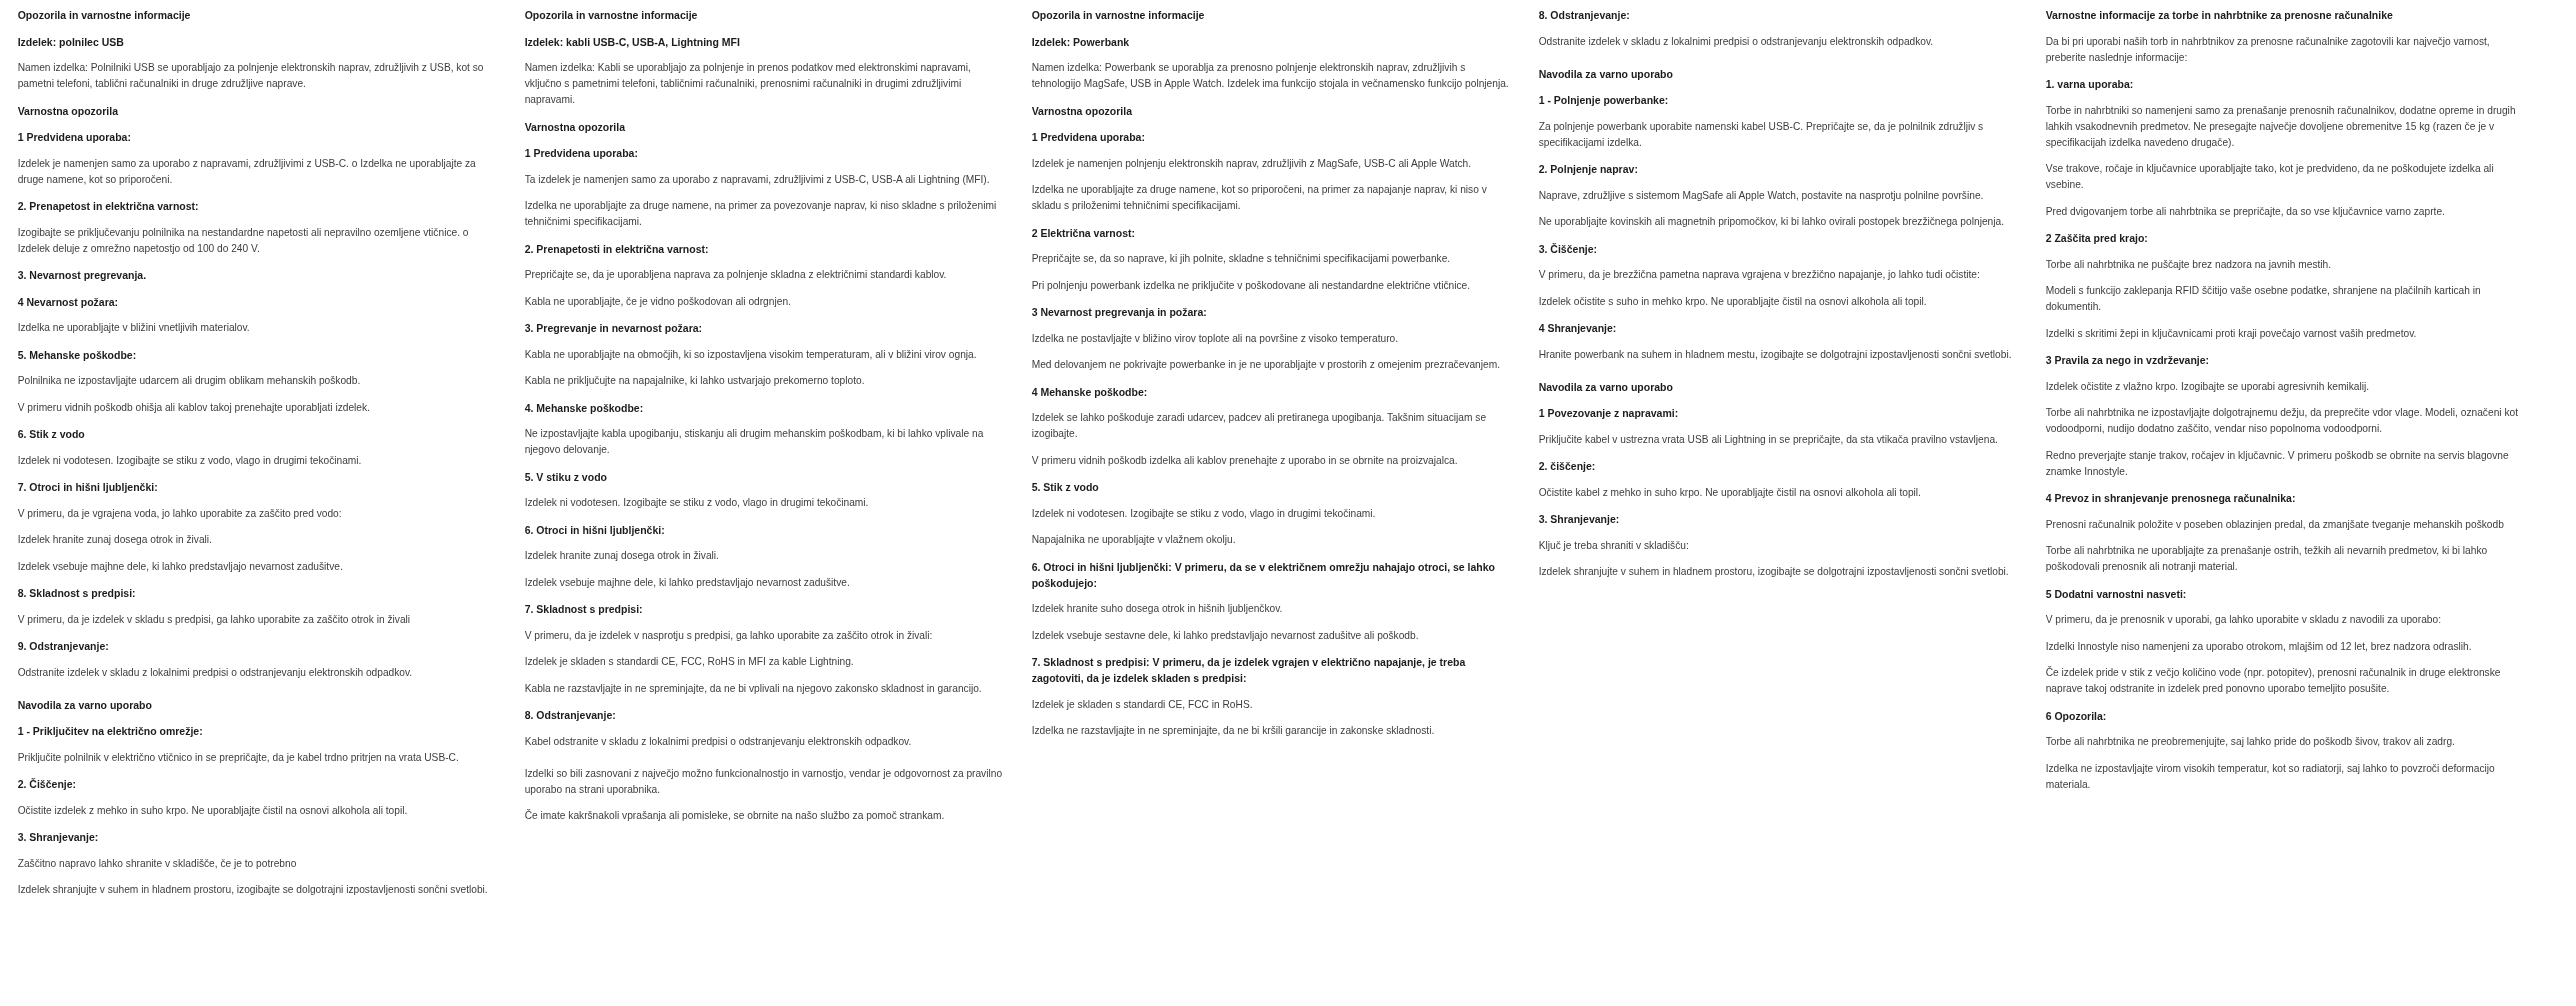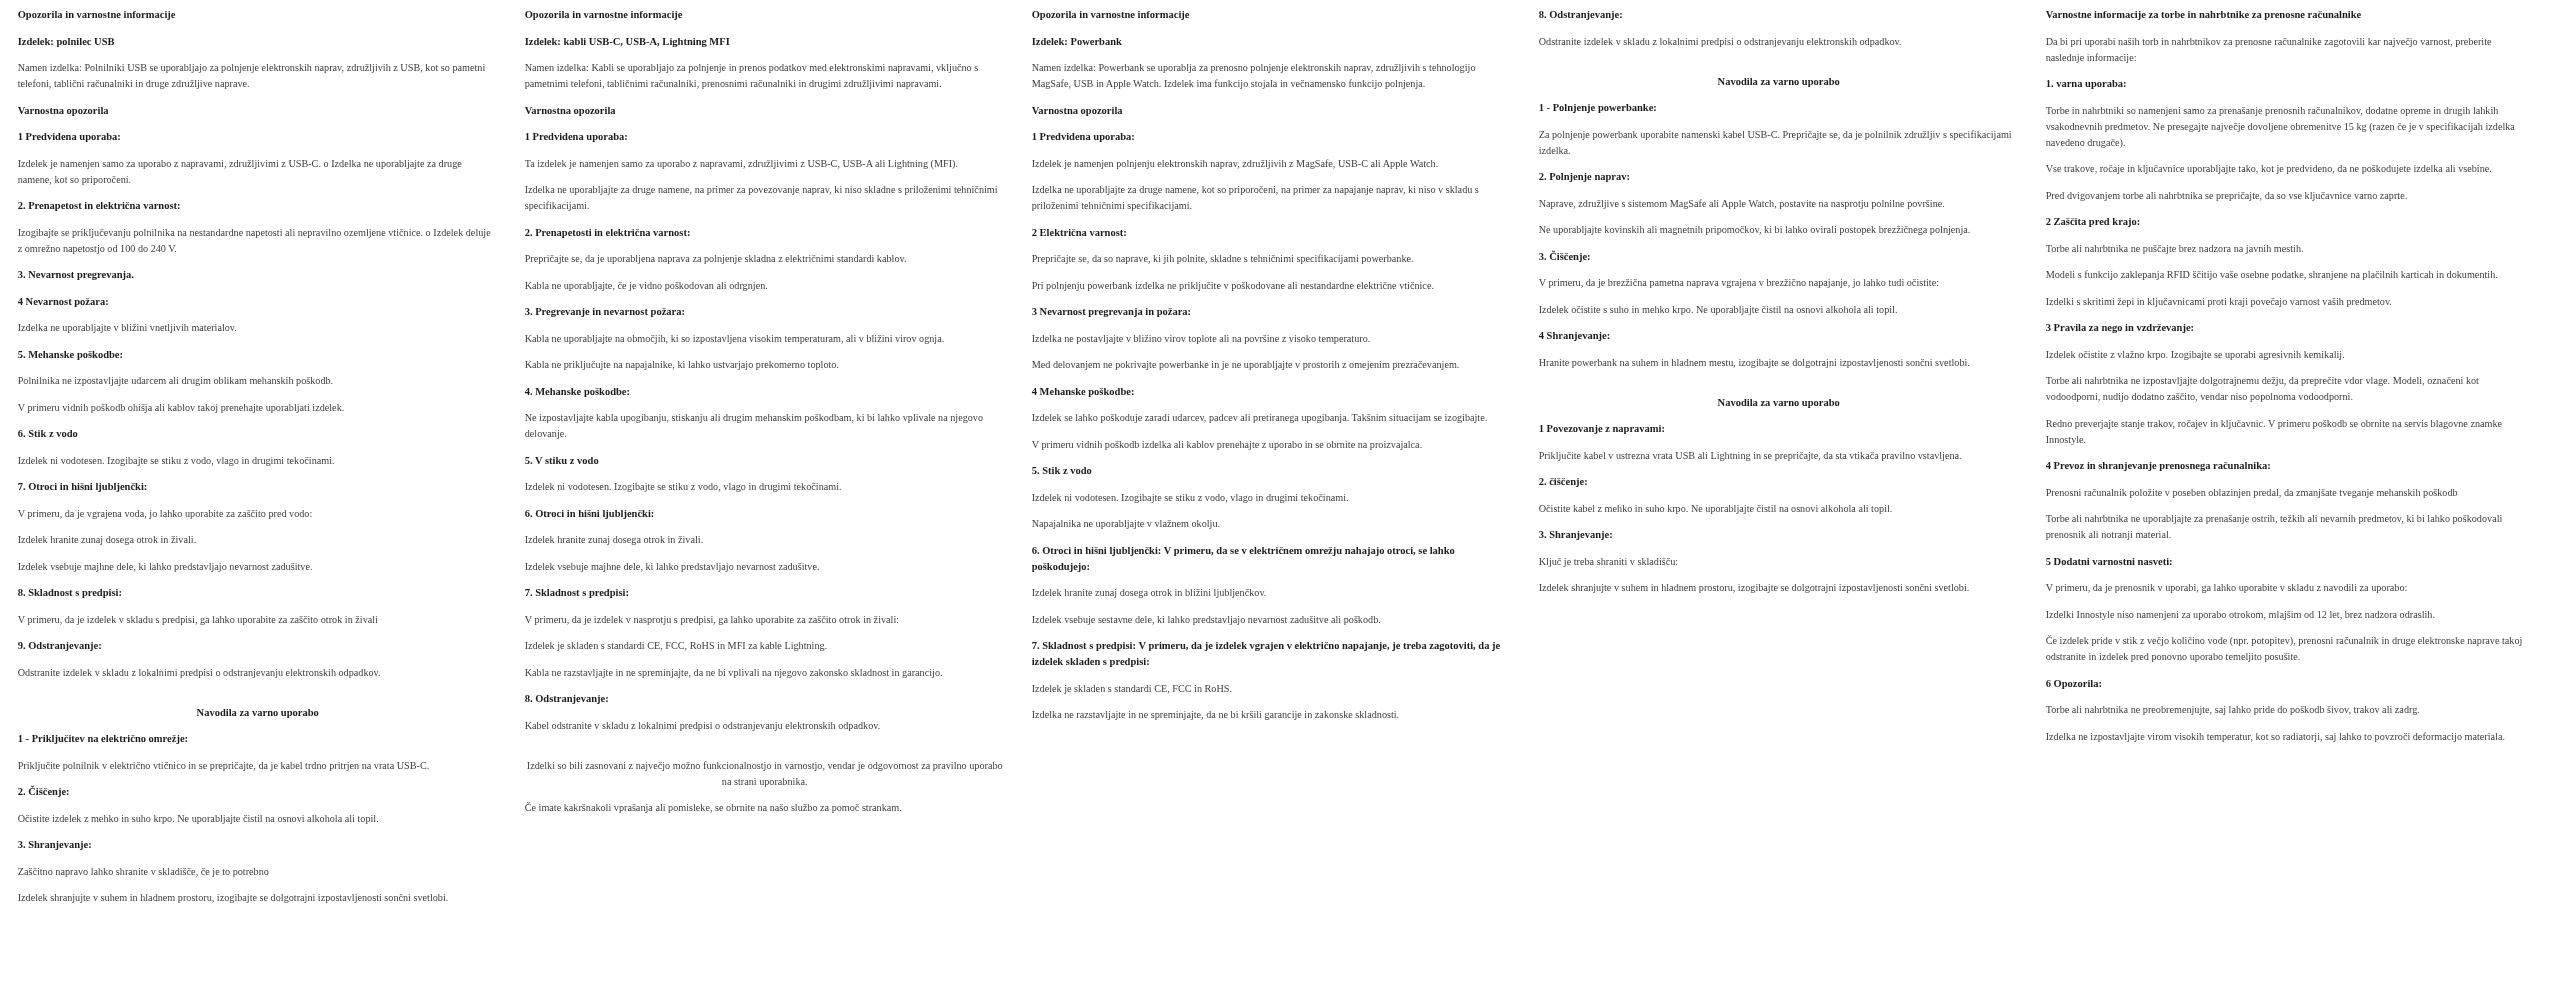--- a/index.html
+++ b/index.html
@@ -10,21 +10,21 @@
     height: 1006px;
     overflow: hidden;
   }
   .page {
     box-sizing: border-box;
     width: 2138px;
     height: 1006px;
     display: flex;
     gap: 27px;
     padding: 7.2px 16px 0 17.7px;
-    font-family: Liberation Serif, serif;
+    font-family: Liberation Sans, sans-serif;
     -webkit-font-smoothing: antialiased;
   }
   .col {
     flex: 0 0 480px;
     width: 480px;
   }
   .h1, .h2 {
     font-size: 10.5px;
     line-height: 16px;
     font-weight: bold;
@@ -32,22 +32,21 @@
     margin: 0 0 10.5px 0;
   }
   .p {
     font-size: 10.2px;
     line-height: 16px;
     font-weight: normal;
     color: #3d3d3f;
     margin: 0 0 10.5px 0;
   }
   .gap {
-    margin-top: 24px;
-    text-align: center;
+    margin-top: 16px;
   }
 </style>
 </head>
 <body>
 
 <div class="page">
     <div class="col">
       <div class="h1">Opozorila in varnostne informacije</div>
       <div class="h2">Izdelek: polnilec USB</div>
       <p class="p">Namen izdelka: Polnilniki USB se uporabljajo za polnjenje elektronskih naprav, združljivih z USB, kot so pametni telefoni, tablični računalniki in druge združljive naprave.</p>
@@ -125,21 +124,21 @@
       <div class="h2">3 Nevarnost pregrevanja in požara:</div>
       <p class="p">Izdelka ne postavljajte v bližino virov toplote ali na površine z visoko temperaturo.</p>
       <p class="p">Med delovanjem ne pokrivajte powerbanke in je ne uporabljajte v prostorih z omejenim prezračevanjem.</p>
       <div class="h2">4 Mehanske poškodbe:</div>
       <p class="p">Izdelek se lahko poškoduje zaradi udarcev, padcev ali pretiranega upogibanja. Takšnim situacijam se izogibajte.</p>
       <p class="p">V primeru vidnih poškodb izdelka ali kablov prenehajte z uporabo in se obrnite na proizvajalca.</p>
       <div class="h2">5. Stik z vodo</div>
       <p class="p">Izdelek ni vodotesen. Izogibajte se stiku z vodo, vlago in drugimi tekočinami.</p>
       <p class="p">Napajalnika ne uporabljajte v vlažnem okolju.</p>
       <div class="h2">6. Otroci in hišni ljubljenčki: V primeru, da se v električnem omrežju nahajajo otroci, se lahko poškodujejo:</div>
-      <p class="p">Izdelek hranite zunaj dosega otrok in bližini ljubljenčkov.</p>
+      <p class="p">Izdelek hranite suho dosega otrok in hišnih ljubljenčkov.</p>
       <p class="p">Izdelek vsebuje sestavne dele, ki lahko predstavljajo nevarnost zadušitve ali poškodb.</p>
       <div class="h2">7. Skladnost s predpisi: V primeru, da je izdelek vgrajen v električno napajanje, je treba zagotoviti, da je izdelek skladen s predpisi:</div>
       <p class="p">Izdelek je skladen s standardi CE, FCC in RoHS.</p>
       <p class="p">Izdelka ne razstavljajte in ne spreminjajte, da ne bi kršili garancije in zakonske skladnosti.</p>
     </div>
     <div class="col">
       <div class="h2">8. Odstranjevanje:</div>
       <p class="p">Odstranite izdelek v skladu z lokalnimi predpisi o odstranjevanju elektronskih odpadkov.</p>
       <div class="h2 gap">Navodila za varno uporabo</div>
       <div class="h2">1 - Polnjenje powerbanke:</div>

